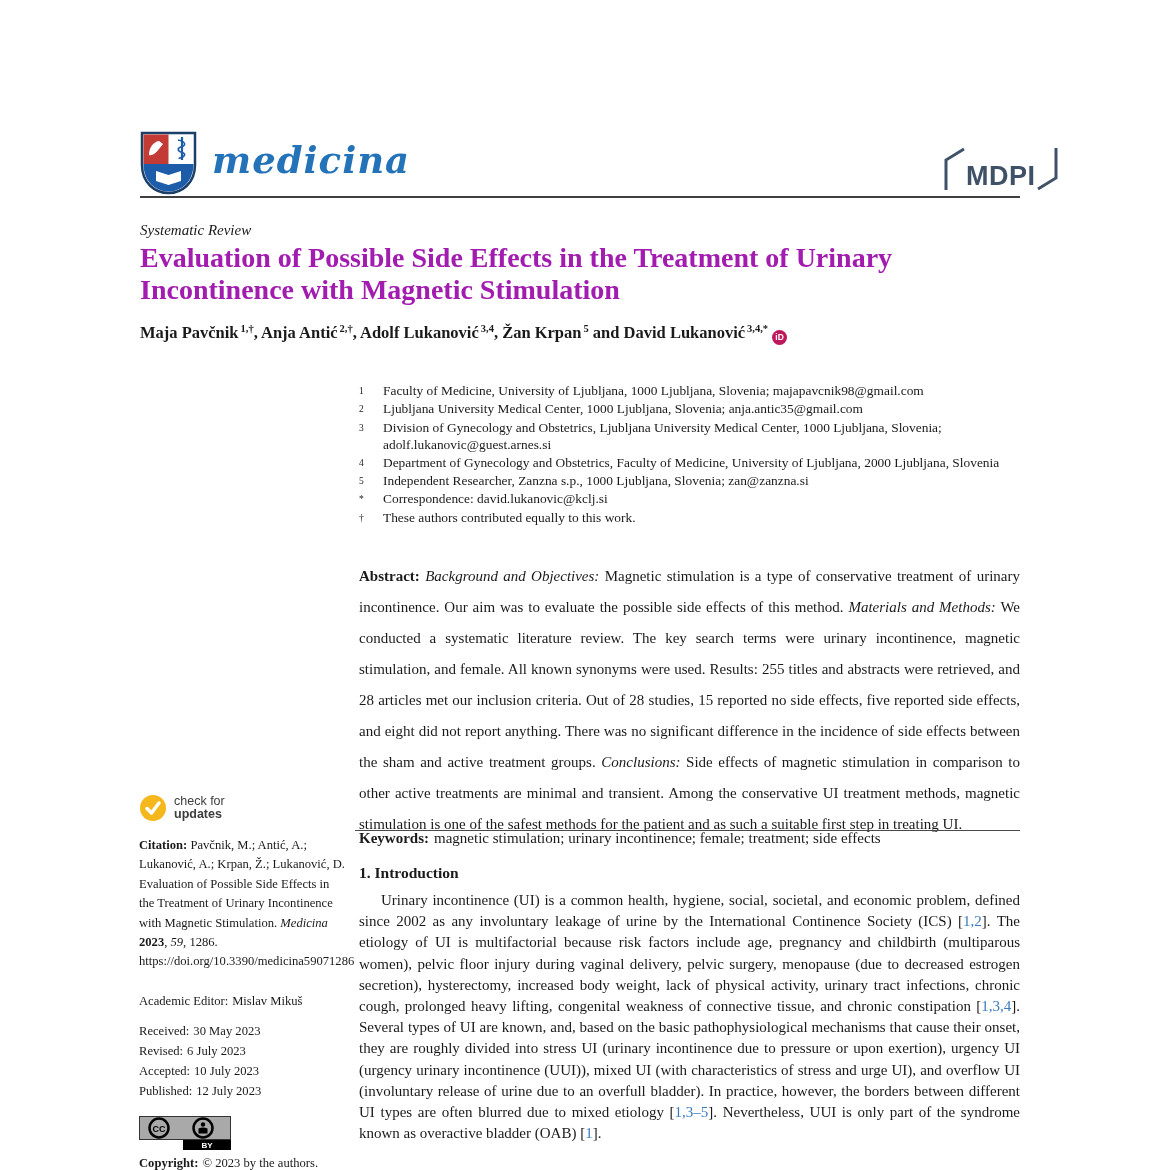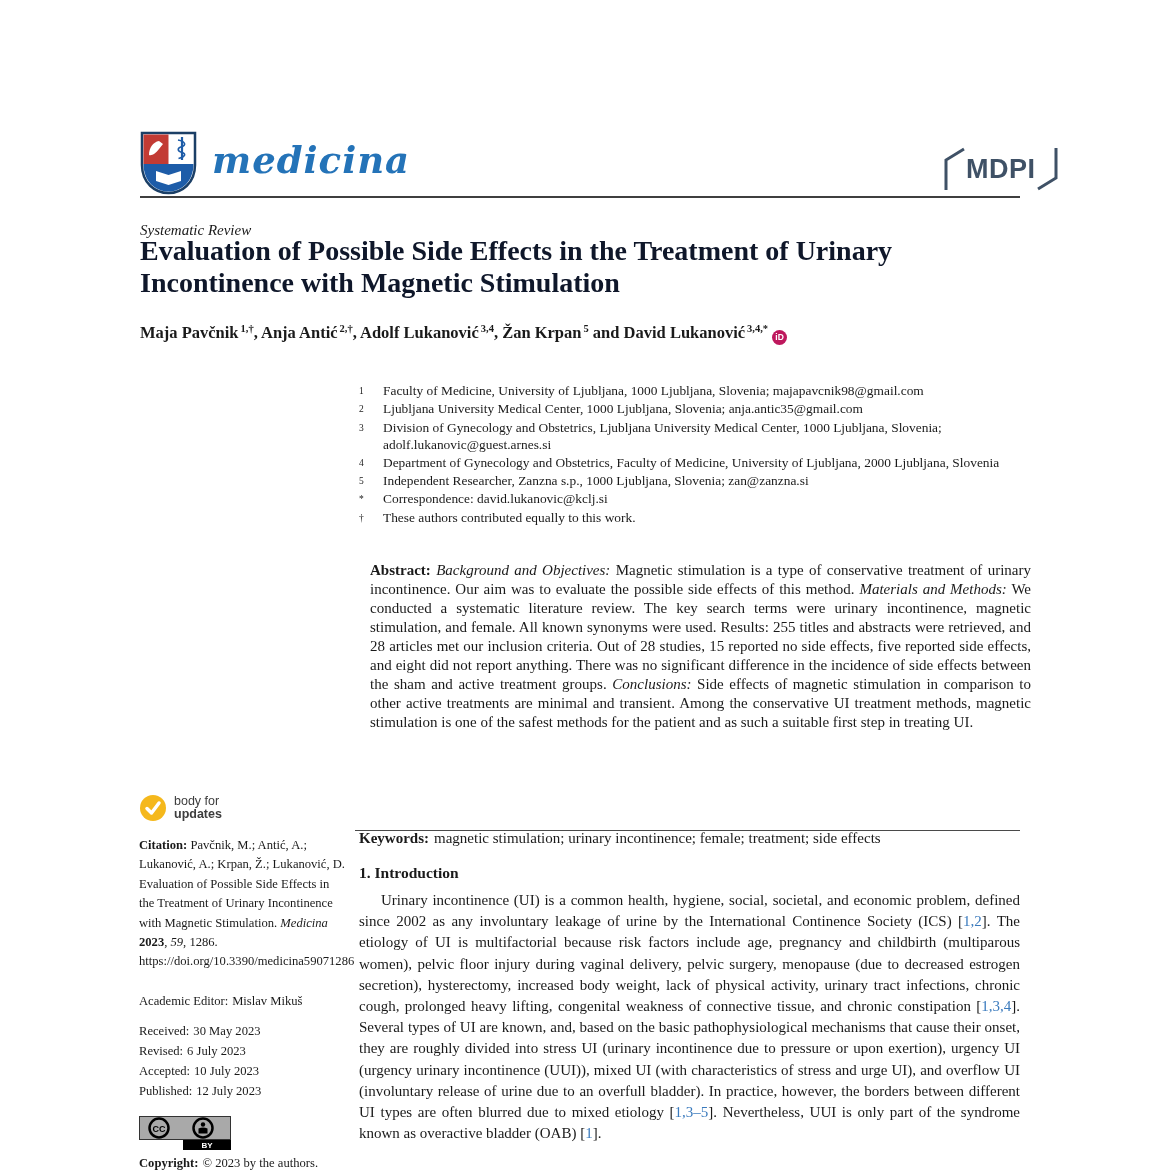--- a/index.html
+++ b/index.html
@@ -7,46 +7,46 @@
     position:relative; width:1170px; height:1170px; background:#ffffff;
     overflow:hidden; font-family:"Liberation Serif", serif; color:#1a1a1a;
     margin:0 auto;
   }
   
   .brand{position:absolute; left:140px; top:131px; display:flex; align-items:flex-start;}
   .brand-name{
     font-family:"DejaVu Serif", serif; font-style:italic; font-weight:bold;
     font-size:37px; color:#2473b8; margin-left:15px; margin-top:7px; letter-spacing:1px;
   }
-  .mdpi{position:absolute; left:941px; top:146px; display:flex; align-items:center;}
+  .mdpi{position:absolute; left:941px; top:146px; display:flex; align-items:flex-end;}
   .mdpi-word{
     font-family:"Liberation Sans", sans-serif; font-weight:bold; font-size:27px;
     color:#3f5166; letter-spacing:0.5px; margin:0 1px;
   }
   .header-rule{position:absolute; left:140px; top:196px; width:880px; height:2px; background:#3f3f3f;}
   
   .article-type{position:absolute; left:140px; top:222px; font-style:italic; font-size:15px;}
   .article-title{
-    position:absolute; left:140px; top:235px; width:884px;
-    font-size:28px; line-height:31.5px; font-weight:bold; color:#0f172a;
+    position:absolute; left:140px; top:242px; width:884px;
+    font-size:28px; line-height:31.5px; font-weight:bold; color:#a21caf;
   }
   .authors{position:absolute; left:140px; top:322px; width:884px; font-size:16.5px; font-weight:bold; line-height:22px;}
   .authors .sup{font-size:10.5px; position:relative; top:-6px; margin-left:2px;}
   .orcid{
     display:inline-block; width:15px; height:15px; border-radius:50%; background:#be185d;
     color:#fff; font-family:"Liberation Sans", sans-serif; font-size:8.5px; font-weight:bold;
     text-align:center; line-height:15px; vertical-align:-2px; margin-left:4px; cursor:pointer;
   }
   
   .affiliations{position:absolute; left:359px; top:382px; width:662px; font-size:13.4px; line-height:17.4px;}
   .aff-item{display:flex;}
   .aff-marker{width:24px; flex:0 0 24px; font-size:9.5px; padding-top:1px;}
   .aff-text{flex:1;}
   
-  .abstract{position:absolute; left:370px; top:561px; width:661px; font-size:15px; line-height:19px; text-align:justify;}
+  .abstract{position:absolute; left:359px; top:561px; width:661px; font-size:15px; line-height:31px; text-align:justify;}
   .bold{font-weight:bold;}
   .italic{font-style:italic;}
   .keywords{position:absolute; left:359px; top:790px; width:661px; font-size:15px;margin-top:40px;}
   .keywords .kw-text{margin-left:5px;}
   .section-divider{position:absolute; left:355px; top:830px; width:665px; height:1px; background:#4a4a4a;}
   
   .intro-heading{position:absolute; left:359px; top:864px; font-size:15.5px; font-weight:bold;}
   .intro-paragraph{
     position:absolute; left:359px; top:890px; width:661px; font-size:15px;
     line-height:21.2px; text-align:justify; text-indent:22px;
@@ -150,21 +150,21 @@
   <div class="intro-paragraph">
     <span>Urinary incontinence (UI) is a common health, hygiene, social, societal, and economic problem, defined since 2002 as any involuntary leakage of urine by the International Continence Society (ICS) [</span><span class="ref-link">1,2</span><span>]. The etiology of UI is multifactorial because risk factors include age, pregnancy and childbirth (multiparous women), pelvic floor injury during vaginal delivery, pelvic surgery, menopause (due to decreased estrogen secretion), hysterectomy, increased body weight, lack of physical activity, urinary tract infections, chronic cough, prolonged heavy lifting, congenital weakness of connective tissue, and chronic constipation [</span><span class="ref-link">1,3,4</span><span>]. Several types of UI are known, and, based on the basic pathophysiological mechanisms that cause their onset, they are roughly divided into stress UI (urinary incontinence due to pressure or upon exertion), urgency UI (urgency urinary incontinence (UUI)), mixed UI (with characteristics of stress and urge UI), and overflow UI (involuntary release of urine due to an overfull bladder). In practice, however, the borders between different UI types are often blurred due to mixed etiology [</span><span class="ref-link">1,3–5</span><span>]. Nevertheless, UUI is only part of the syndrome known as overactive bladder (OAB) [</span><span class="ref-link">1</span><span>].</span>
   </div>
 
   <div class="check-badge">
     <svg width="28" height="28" viewBox="0 0 28 28">
       <circle cx="14" cy="14" r="13" fill="#f5b81c"></circle>
       <path d="M8,14.5 L12.5,19 L20,9" stroke="#ffffff" stroke-width="3.5" fill="none" stroke-linecap="round" stroke-linejoin="round"></path>
     </svg>
     <span class="txt">
-      <span style="display:block;">body for</span>
+      <span style="display:block;">check for</span>
       <span style="display:block;" class="l2">updates</span>
     </span>
   </div>
 
   <div class="sidebar-citation">
     <span class="bold">Citation:</span><span> Pavčnik, M.; Antić, A.; Lukanović, A.; Krpan, Ž.; Lukanović, D. Evaluation of Possible Side Effects in the Treatment of Urinary Incontinence with Magnetic Stimulation. </span><span class="italic">Medicina </span><span class="bold">2023</span><span>, </span><span class="italic">59</span><span>, 1286. </span><span>https://doi.org/10.3390/medicina59071286</span>
   </div>
 
   <div class="sidebar-editor">
     <span>Academic Editor:</span><span class="val">Mislav Mikuš</span>

